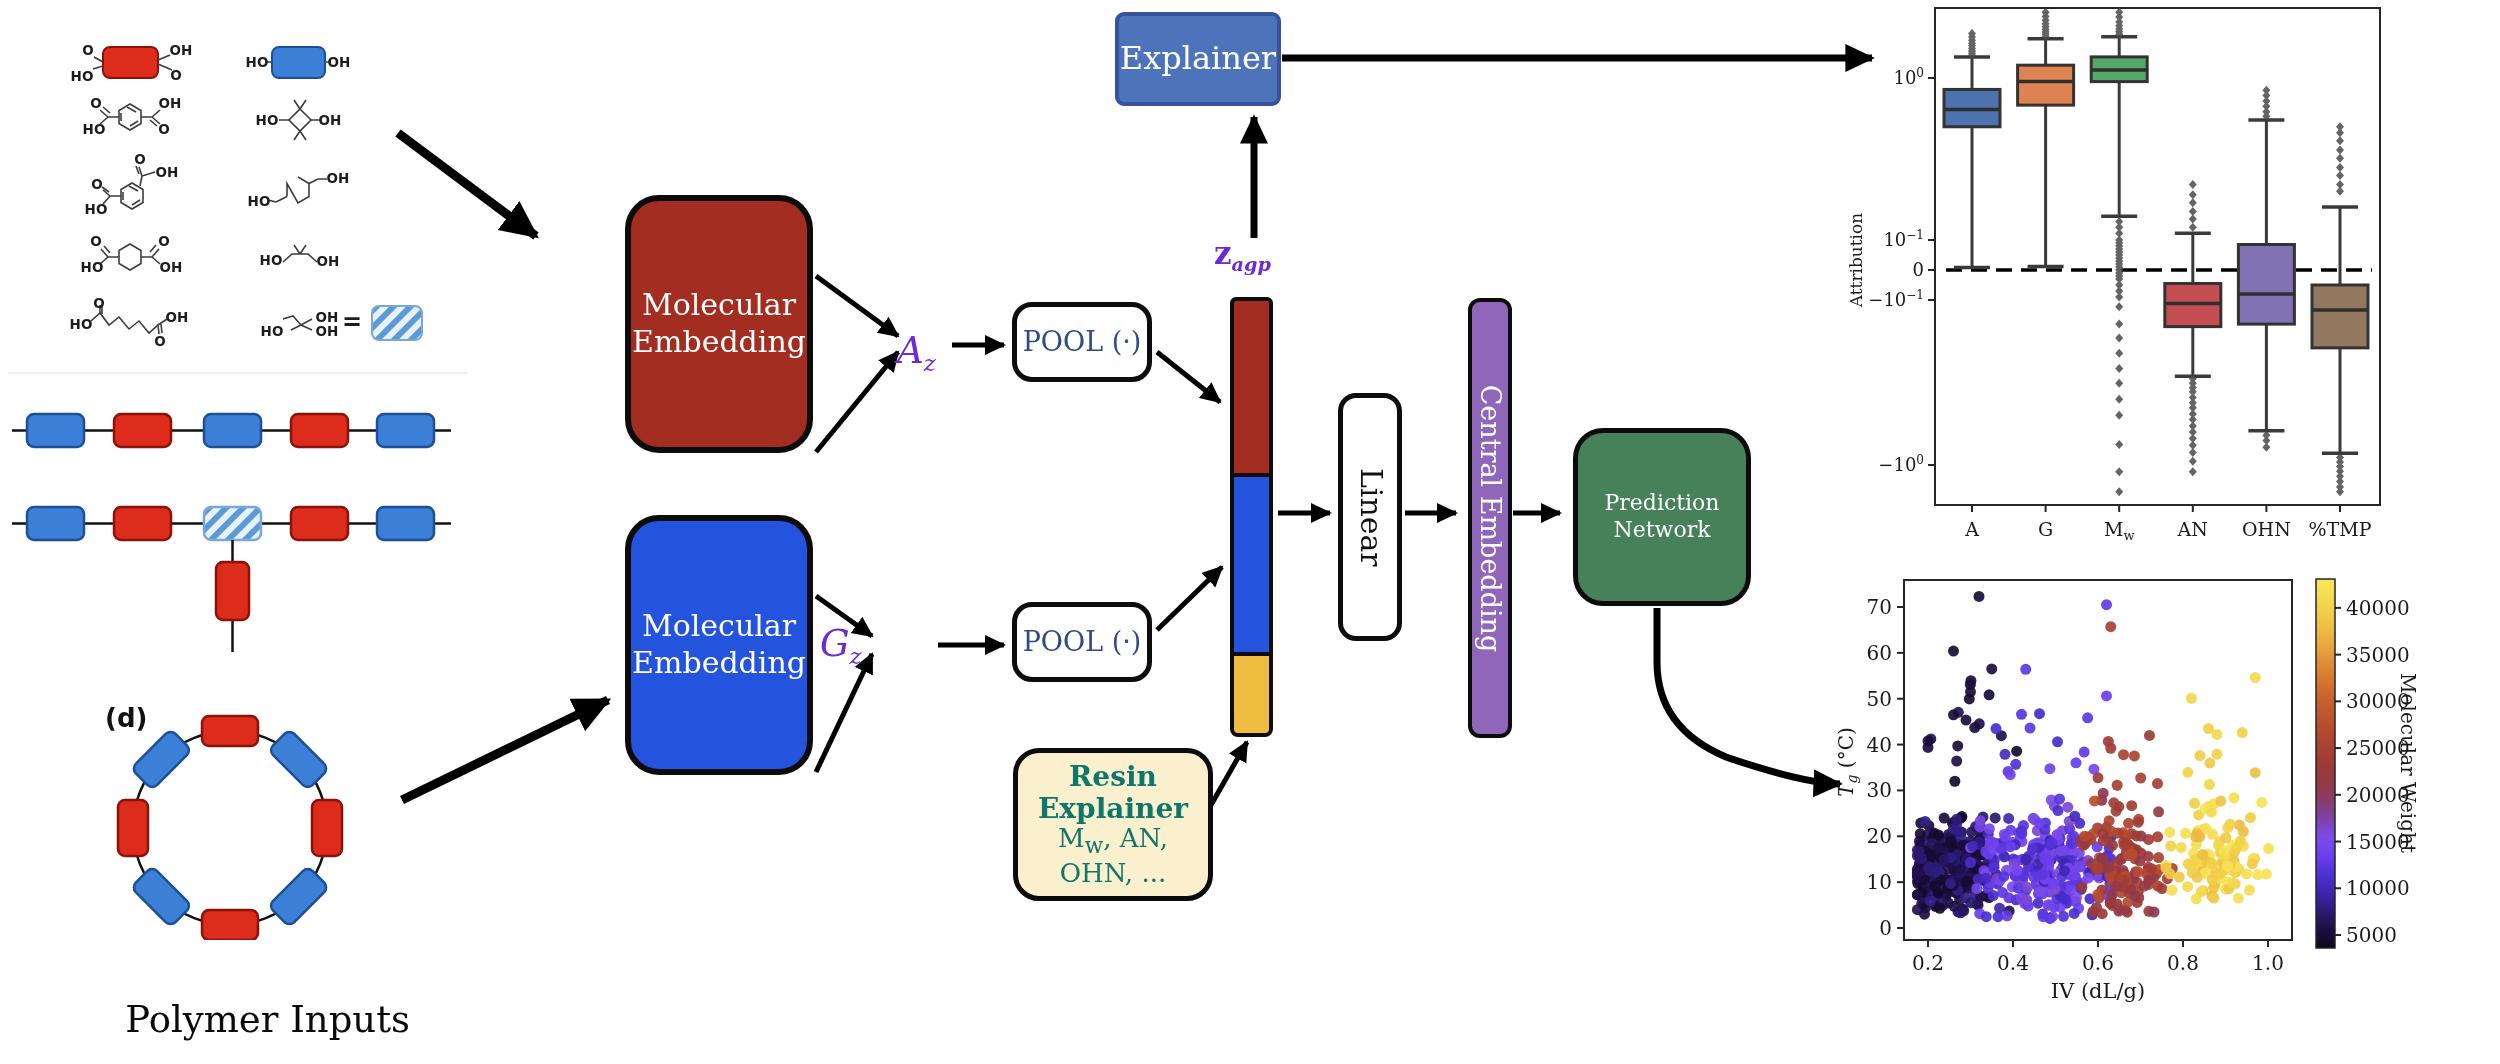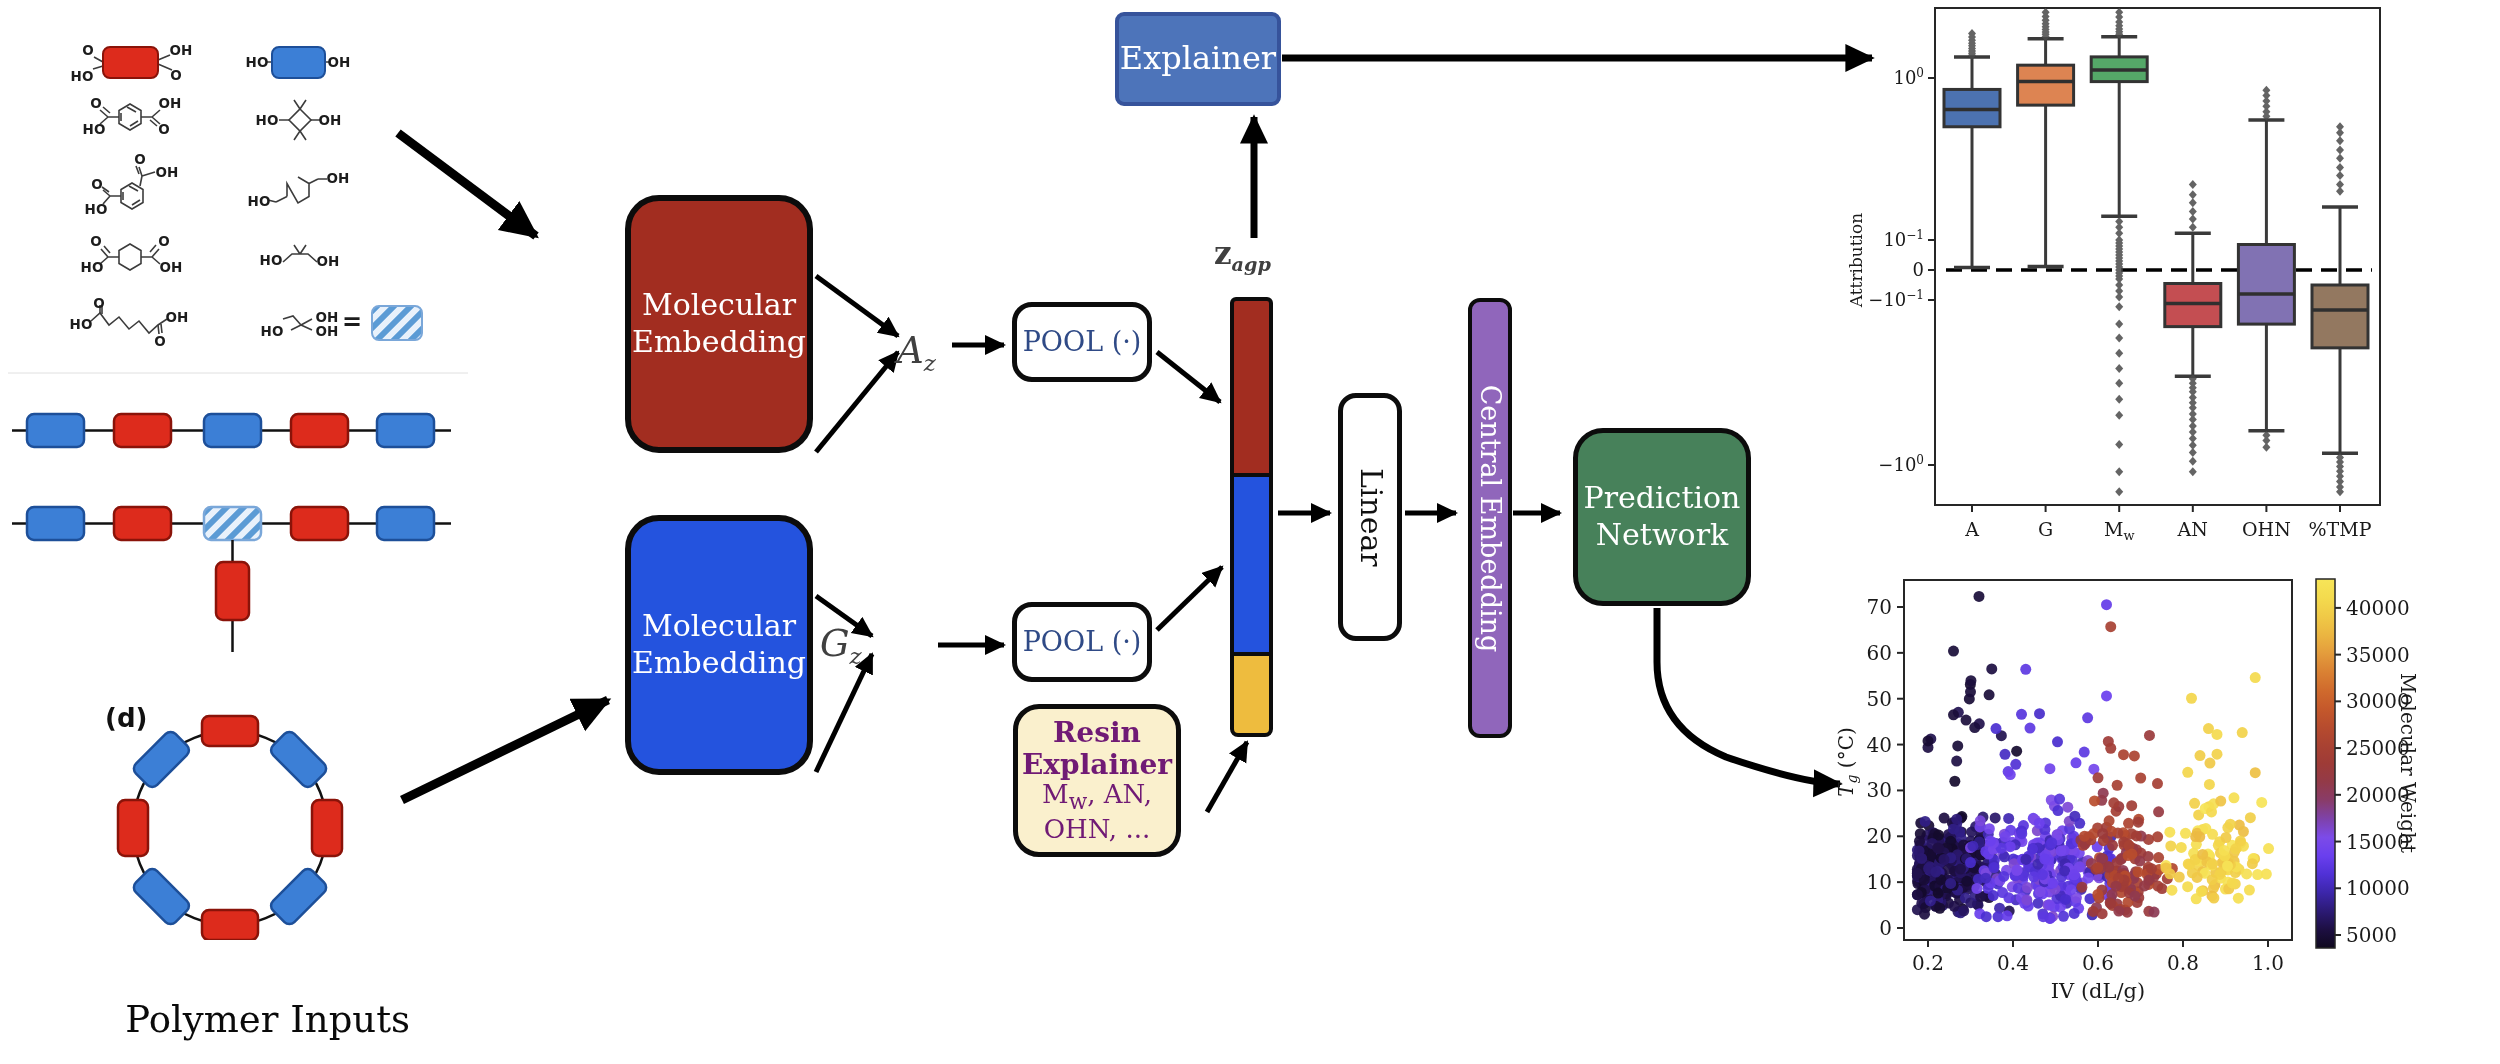--- a/index.html
+++ b/index.html
@@ -12,35 +12,35 @@
   #explainer-box{left:1115px;top:12px;width:166px;height:94px;background:var(--explainer_blue);
         border:4px solid #36539b;border-radius:9px;font-size:32px;}
   #mol-embed-acid{left:625px;top:195px;width:188px;height:258px;background:var(--acid_red);
         border-width:6px;border-radius:34px;font-size:30px;}
   #mol-embed-glycol{left:625px;top:515px;width:188px;height:260px;background:var(--glycol_blue);
         border-width:6px;border-radius:34px;font-size:30px;}
   #pool-acid{left:1012px;top:302px;width:140px;height:80px;background:#fff;border-width:5px;
         border-radius:20px;font-size:27px;color:#2f4a86;}
   #pool-glycol{left:1012px;top:602px;width:140px;height:80px;background:#fff;border-width:5px;
         border-radius:20px;font-size:27px;color:#2f4a86;}
-  #resin-box{left:1013px;top:704px;width:168px;height:153px;background:var(--resin_cream);
-        border-width:5px;border-radius:26px;font-size:26px;color:#701a75;flex-direction:column;line-height:1.12;}
+  #resin-box{left:1013px;top:748px;width:200px;height:153px;background:var(--resin_cream);
+        border-width:5px;border-radius:26px;font-size:26px;color:#0f766e;flex-direction:column;line-height:1.12;}
   #resin-box .rt{font-weight:700;font-size:28px;}
   #linear-box{left:1338px;top:393px;width:64px;height:248px;background:#fff;border-width:5px;
         border-radius:18px;font-size:30px;color:#111;}
   #central-box{left:1468px;top:298px;width:44px;height:440px;background:var(--central_purple);
         border-width:4px;border-radius:12px;font-size:27px;}
   #prediction-box{left:1573px;top:428px;width:178px;height:178px;background:var(--prediction_green);
-        border-width:5px;border-radius:30px;font-size:30px;}
+        border-width:5px;border-radius:30px;font-size:22px;}
   #zbar{position:absolute;left:1230px;top:297px;width:43px;height:440px;display:flex;flex-direction:column;}
   #zbar div{box-sizing:border-box;border:4px solid #0c0c0c;width:100%;}
   #zbar .seg-a{height:180px;background:var(--acid_red);border-radius:6px 6px 0 0;}
   #zbar .seg-g{height:175px;background:var(--glycol_blue);border-top:none;border-bottom:none;}
   #zbar .seg-r{height:85px;background:var(--aggregate_yellow);border-radius:0 0 8px 8px;}
-  .mathlabel{position:absolute;color:#404040;white-space:nowrap;text-align:center;}
+  .mathlabel{position:absolute;color:#6d28d9;white-space:nowrap;text-align:center;}
   .mathlabel sub{font-size:0.62em;font-style:italic;}
   #a-z,#g-z{font-style:italic;font-size:37px;}
   #a-z{left:897px;top:329px;}
   #g-z{left:820px;top:622px;}
   #z-agp{left:1214px;top:235px;font-size:31px;font-weight:700;}
   #panel-d{position:absolute;left:105px;top:703px;font-family:"DejaVu Sans","Liberation Sans",sans-serif;
         font-weight:700;font-size:26px;color:#111;}
   #inputs-caption{position:absolute;left:70px;top:998px;width:340px;text-align:right;font-size:37px;color:#0a0a0a;}
   #figure-title{position:absolute;left:1055px;top:996px;width:400px;text-align:center;
         font-size:50px;font-weight:700;color:#000;}

